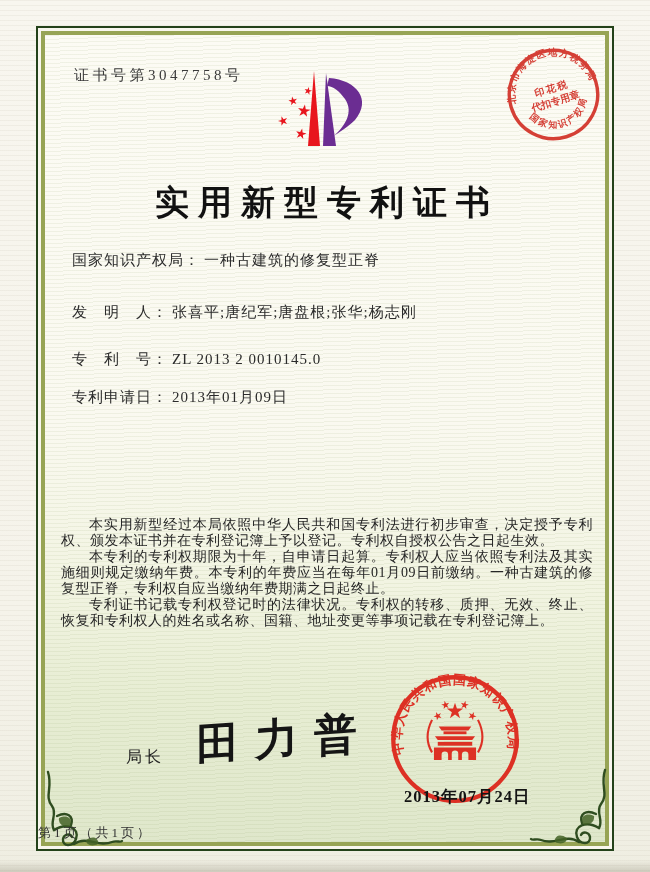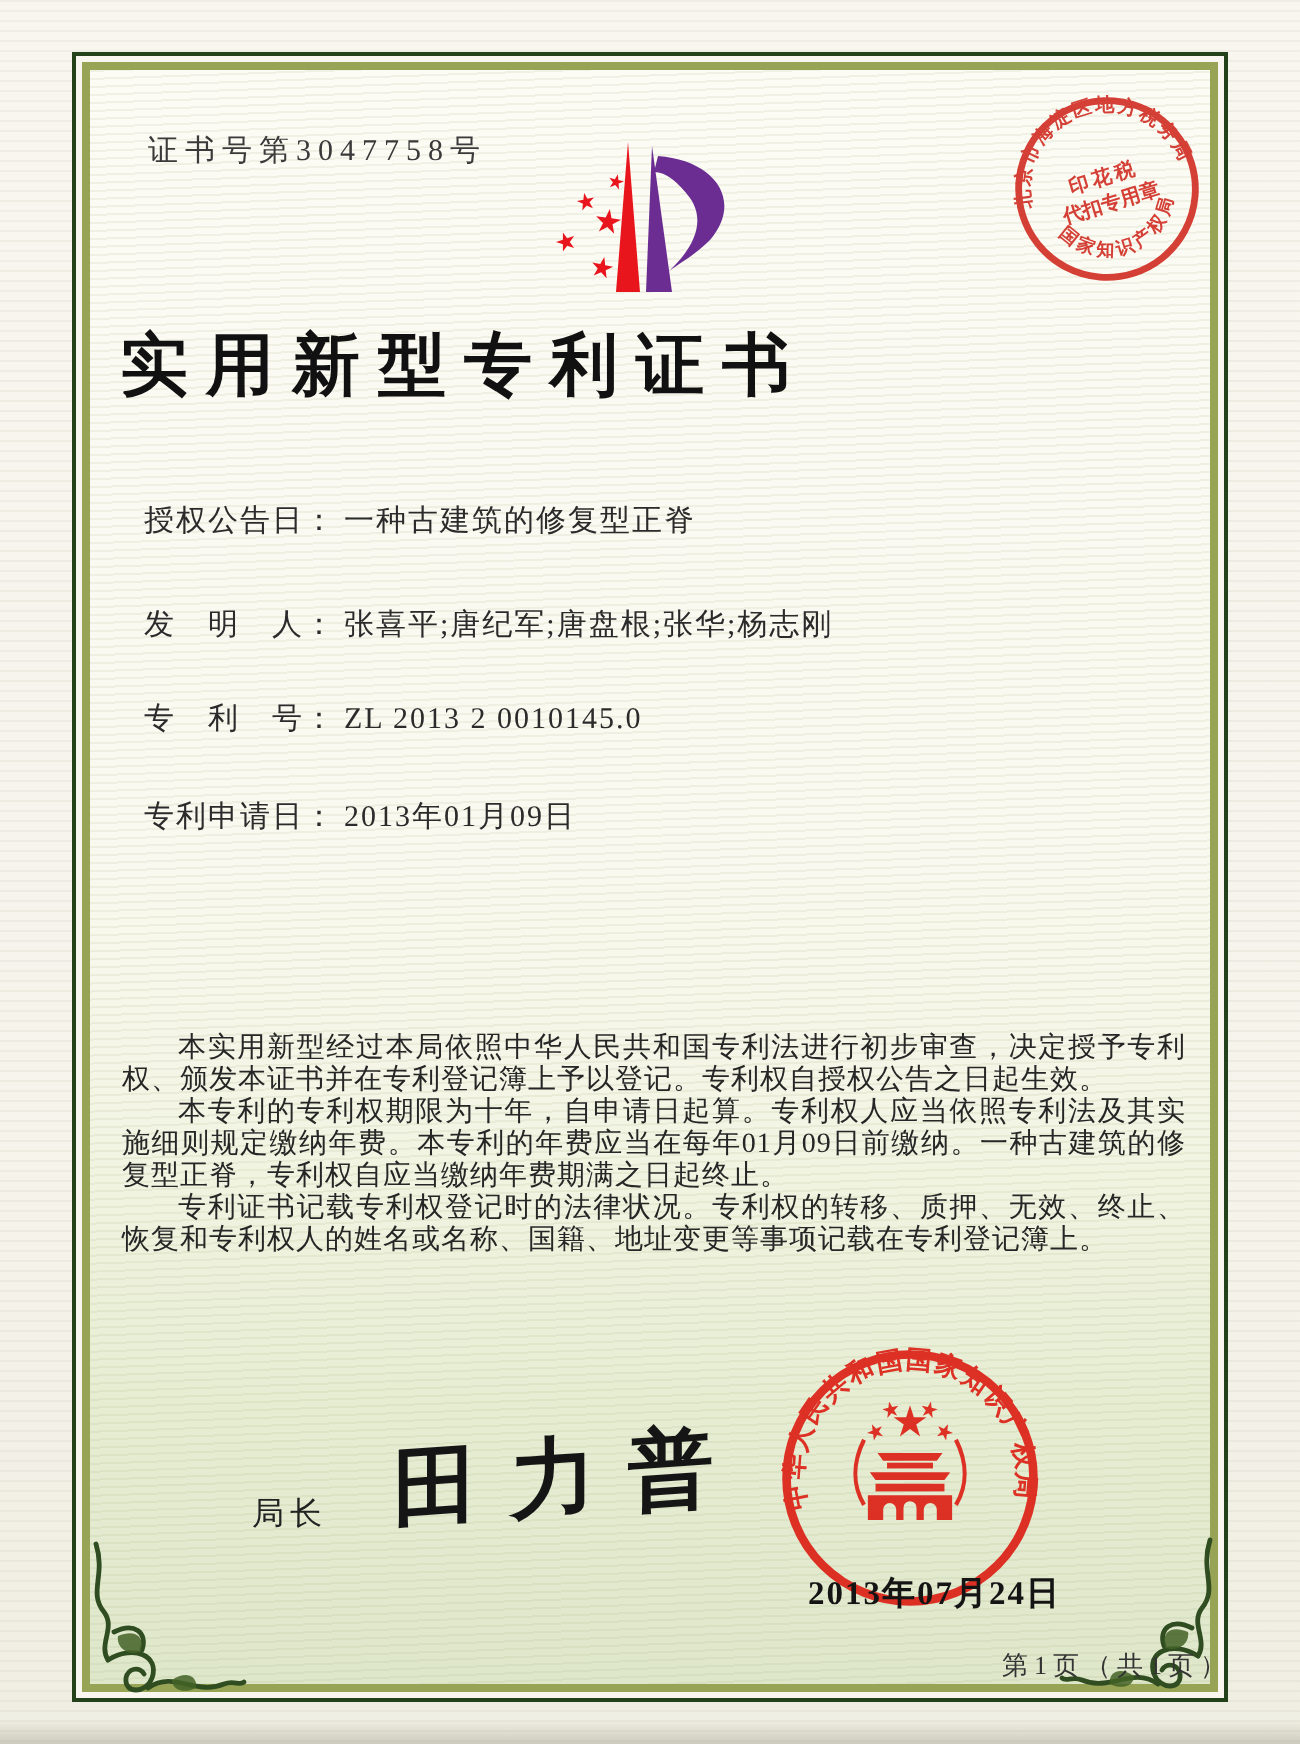--- a/index.html
+++ b/index.html
@@ -36,25 +36,24 @@
     background:
       repeating-linear-gradient(178deg, rgba(140,160,100,0.11) 0px, rgba(140,160,100,0.11) 1px, transparent 1px, transparent 4px),
       linear-gradient(180deg,#fcfbf4 0%,#faf9f0 48%,#f2f4e2 68%,#e7edd3 82%,#dfe7cb 100%);
   }
   .abs{position:absolute;}
   .cert-number{
     left:74px;top:66px;
     font-size:15px;letter-spacing:3.5px;color:#3a3a3a;
   }
   .title{
-    left:38px;top:160px;width:578px;
-    text-align:left;
+    left:38px;top:180px;width:578px;
+    text-align:center;
     font-size:34px;font-weight:bold;color:#111;
     letter-spacing:9px;
-    padding-left:22px;
   }
   .field-row{
     left:72px;width:500px;
     font-size:15px;color:#2b2b2b;letter-spacing:1px;
     white-space:nowrap;
   }
   .field-row .val{margin-left:4px;text-align:center;}
   .body-text{
     left:61px;top:517px;width:532px;
     font-size:14px;line-height:16px;color:#262626;
@@ -68,21 +67,21 @@
     left:196px;top:710px;
     font-size:43px;letter-spacing:16px;color:#151515;
     transform:rotate(-4deg) skewX(-4deg);
     font-weight:bold;
   }
   .issue-date{
     left:404px;top:786px;
     font-size:16.5px;font-weight:600;letter-spacing:1px;color:#141414;
   }
   .footer-page{
-    left:38px;top:824px;width:578px;text-align:right;
+    left:38px;top:824px;width:578px;text-align:left;
     font-size:13px;letter-spacing:3px;color:#333;
   }
   .tax-seal{
     left:506px;top:47px;width:95px;height:95px;
     transform:rotate(-17deg);
     opacity:0.88;
   }
   .office-seal{
     left:388px;top:672px;width:134px;height:134px;
     opacity:0.93;
@@ -163,29 +162,29 @@
         <textPath href="#taxArcBottom" startOffset="16" textLength="78">国家知识产权局</textPath>
       </text>
       <text x="50" y="47" text-anchor="middle" font-size="10.5" letter-spacing="2">印花税</text>
       <text x="50" y="61" text-anchor="middle" font-size="10.5">代扣专用章</text>
     </g>
   </svg>
 
   <div class="abs title">实用新型专利证书</div>
 
   <div class="abs field-row" style="top:251px">
-    <span>授权公告日：</span><span class="val">一种古建筑的修复型正脊</span>
+    <span>国家知识产权局：</span><span class="val">一种古建筑的修复型正脊</span>
   </div>
   <div class="abs field-row" style="top:303px">
     <span>发　明　人：</span><span class="val">张喜平;唐纪军;唐盘根;张华;杨志刚</span>
   </div>
   <div class="abs field-row" style="top:350px">
     <span>专　利　号：</span><span class="val">ZL 2013 2 0010145.0</span>
   </div>
-  <div class="abs field-row" style="top:399px">
+  <div class="abs field-row" style="top:388px">
     <span>专利申请日：</span><span class="val">2013年01月09日</span>
   </div>
 
   <div class="abs body-text">
     <p>本实用新型经过本局依照中华人民共和国专利法进行初步审查，决定授予专利权、颁发本证书并在专利登记簿上予以登记。专利权自授权公告之日起生效。</p>
     <p>本专利的专利权期限为十年，自申请日起算。专利权人应当依照专利法及其实施细则规定缴纳年费。本专利的年费应当在每年01月09日前缴纳。一种古建筑的修复型正脊，专利权自应当缴纳年费期满之日起终止。</p>
     <p>专利证书记载专利权登记时的法律状况。专利权的转移、质押、无效、终止、恢复和专利权人的姓名或名称、国籍、地址变更等事项记载在专利登记簿上。</p>
   </div>
 
   <div class="abs signer-title">局长</div>

